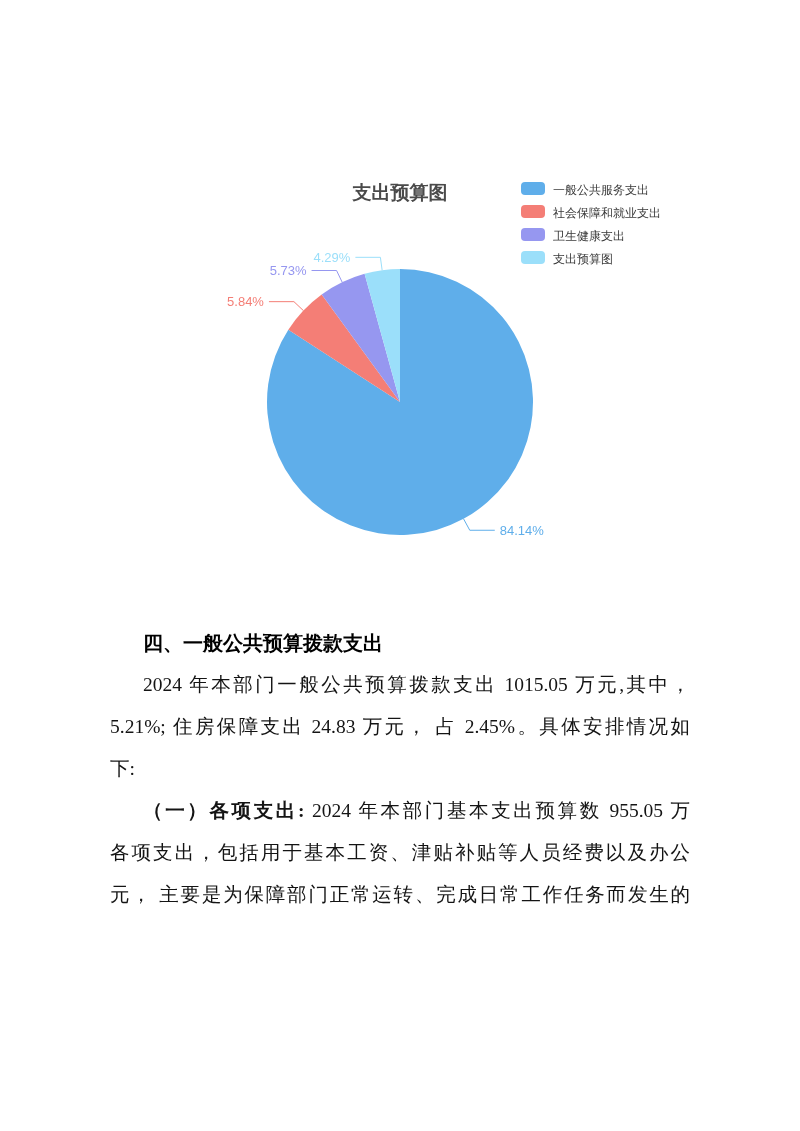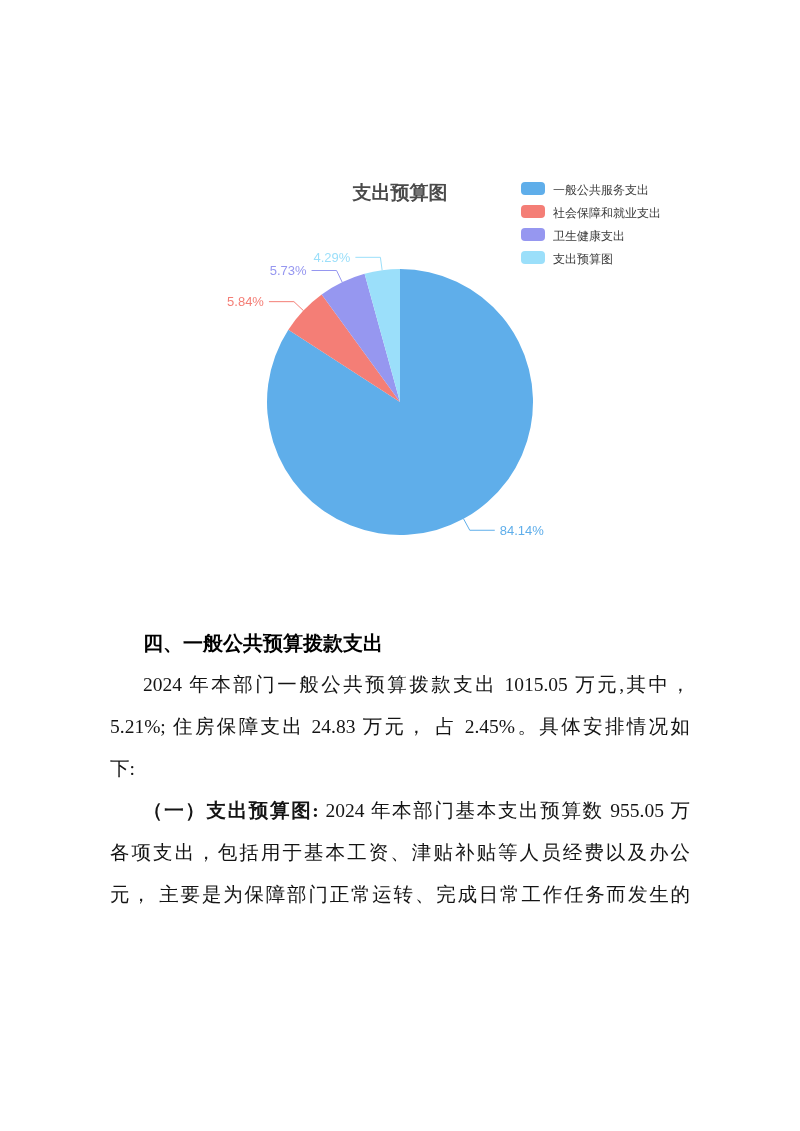--- a/index.html
+++ b/index.html
@@ -77,18 +77,18 @@
       </svg>
   </div>
 
   <div class="doc">
     <h2 class="line heading ind">四、一般公共预算拨款支出</h2>
 
     <p class="line jl ind">2024 年本部门一般公共预算拨款支出 1015.05 万元,其中，</p>
     <p class="line jl">5.21%; 住房保障支出 24.83 万元， 占 2.45%。具体安排情况如</p>
     <p class="line">下:</p>
 
-    <p class="line jl ind"><span class="bold">（一）支出预算图:</span><span> 2024 年本部门基本支出预算数 955.05 万</span></p>
+    <p class="line jl ind"><span class="bold">（一）各项支出:</span><span> 2024 年本部门基本支出预算数 955.05 万</span></p>
     <p class="line jl">各项支出，包括用于基本工资、津贴补贴等人员经费以及办公</p>
     <p class="line jl">元， 主要是为保障部门正常运转、完成日常工作任务而发生的</p>
   </div>
 
 </div>
 
 </body></html>

